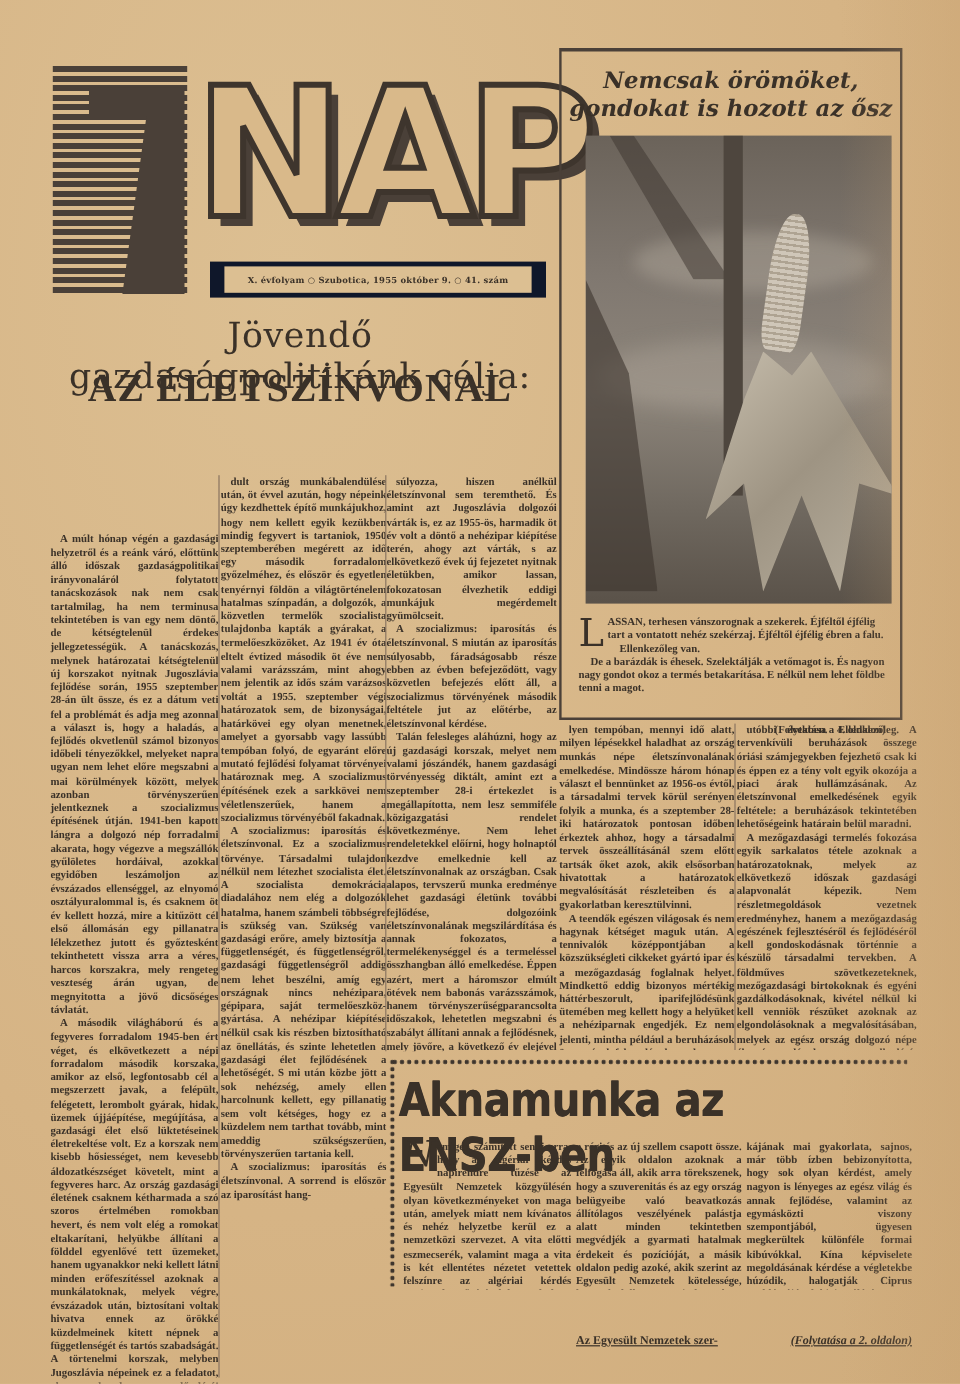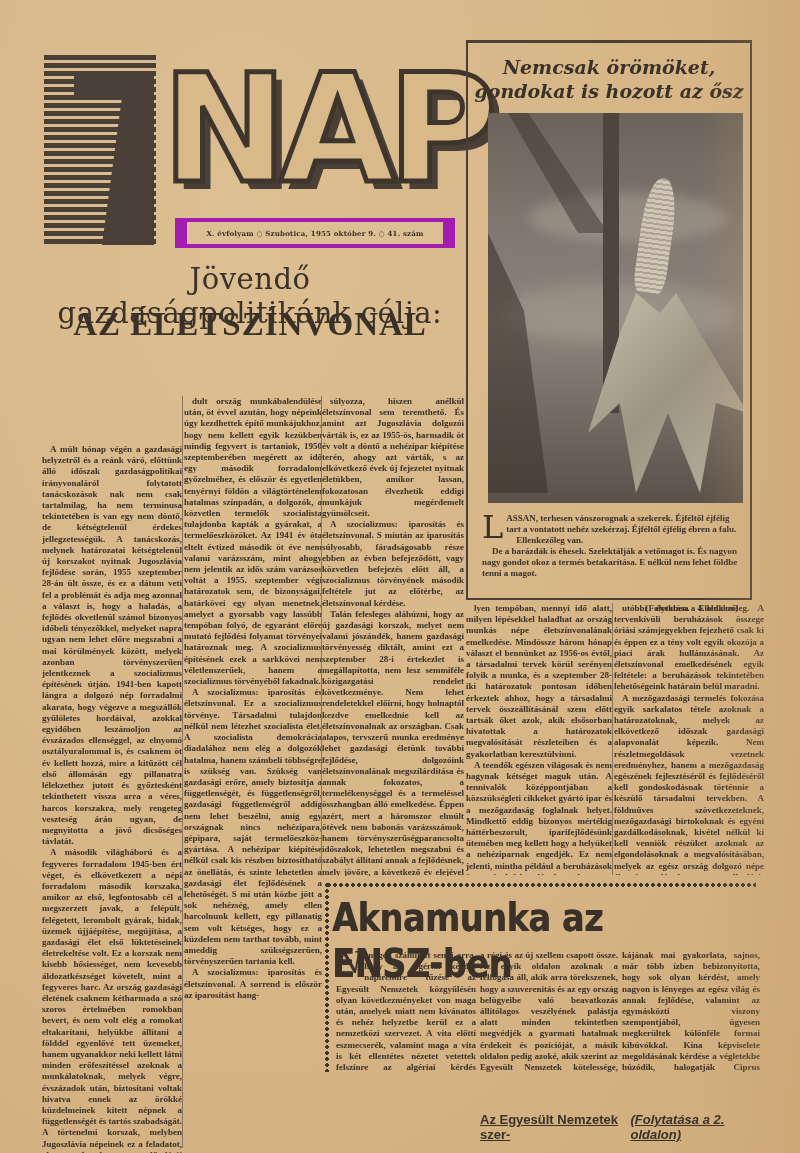--- a/index.html
+++ b/index.html
@@ -26,21 +26,21 @@
     }
     .logo-nap {
       position: absolute; left: 122px; top: 2px; width: 295px; height: 145px;
       font-family: "DejaVu Sans", sans-serif; font-weight: bold; font-size: 150px; line-height: 145px;
       letter-spacing: -8px; color: #d9b98a;
       -webkit-text-stroke: 5px #3e352d;
       text-shadow: 8px 8px 0 #4a4038;
     }
     .issue-bar {
       position: absolute; left: 135px; top: 163px; width: 280px; height: 30px;
-      background: #a21caf; padding: 4px 12px;
+      background: #0f172a; padding: 4px 12px;
     }
     .issue-bar .inner {
       background: #dcbf92; height: 100%; display: flex; align-items: center; justify-content: center;
       font-size: 7px; font-weight: bold; color: #3a3128; letter-spacing: 0.2px;
     }
 
     
     .kicker {
       position: absolute; left: 40px; top: 262px; width: 420px;
       font-family: "DejaVu Serif", serif; font-size: 29px; color: #3a3128; text-align: center; letter-spacing: 0.5px;
@@ -121,21 +121,21 @@
     .ecol {
       position: absolute; font-family: "Liberation Serif", serif; font-size: 9px; line-height: 11.2px;
       color: #3a3128; text-align: justify; font-weight: bold; overflow: hidden;
     }
     .ecol1 { left: 336px; top: 950px; width: 140px; height: 125px; }
     .ecol2 { left: 480px; top: 950px; width: 138px; height: 125px; }
     .ecol3 { left: 622px; top: 950px; width: 138px; height: 125px; }
     .ecol1 .dropcap { float: left; font-size: 30px; line-height: 26px; margin-right: 2px; font-family: "DejaVu Serif", serif; font-style: italic; font-weight: normal; }
     .footer-cont {
       position: absolute; left: 480px; top: 1112px; width: 280px;
-      font-family: Liberation Sans, sans-serif; font-size: 13px; font-weight: bold; color: #3a3128;
+      font-family: Liberation Serif, serif; font-size: 10px; font-weight: bold; color: #3a3128;
       display: flex; justify-content: space-between;
     }
     .footer-cont span { text-decoration: underline; }
     .footer-cont .cont { font-style: italic; }
     .stain { position: absolute; border-radius: 50%; pointer-events: none; }
   </style>
 </head>
 <body>
 
 <div class="page">

